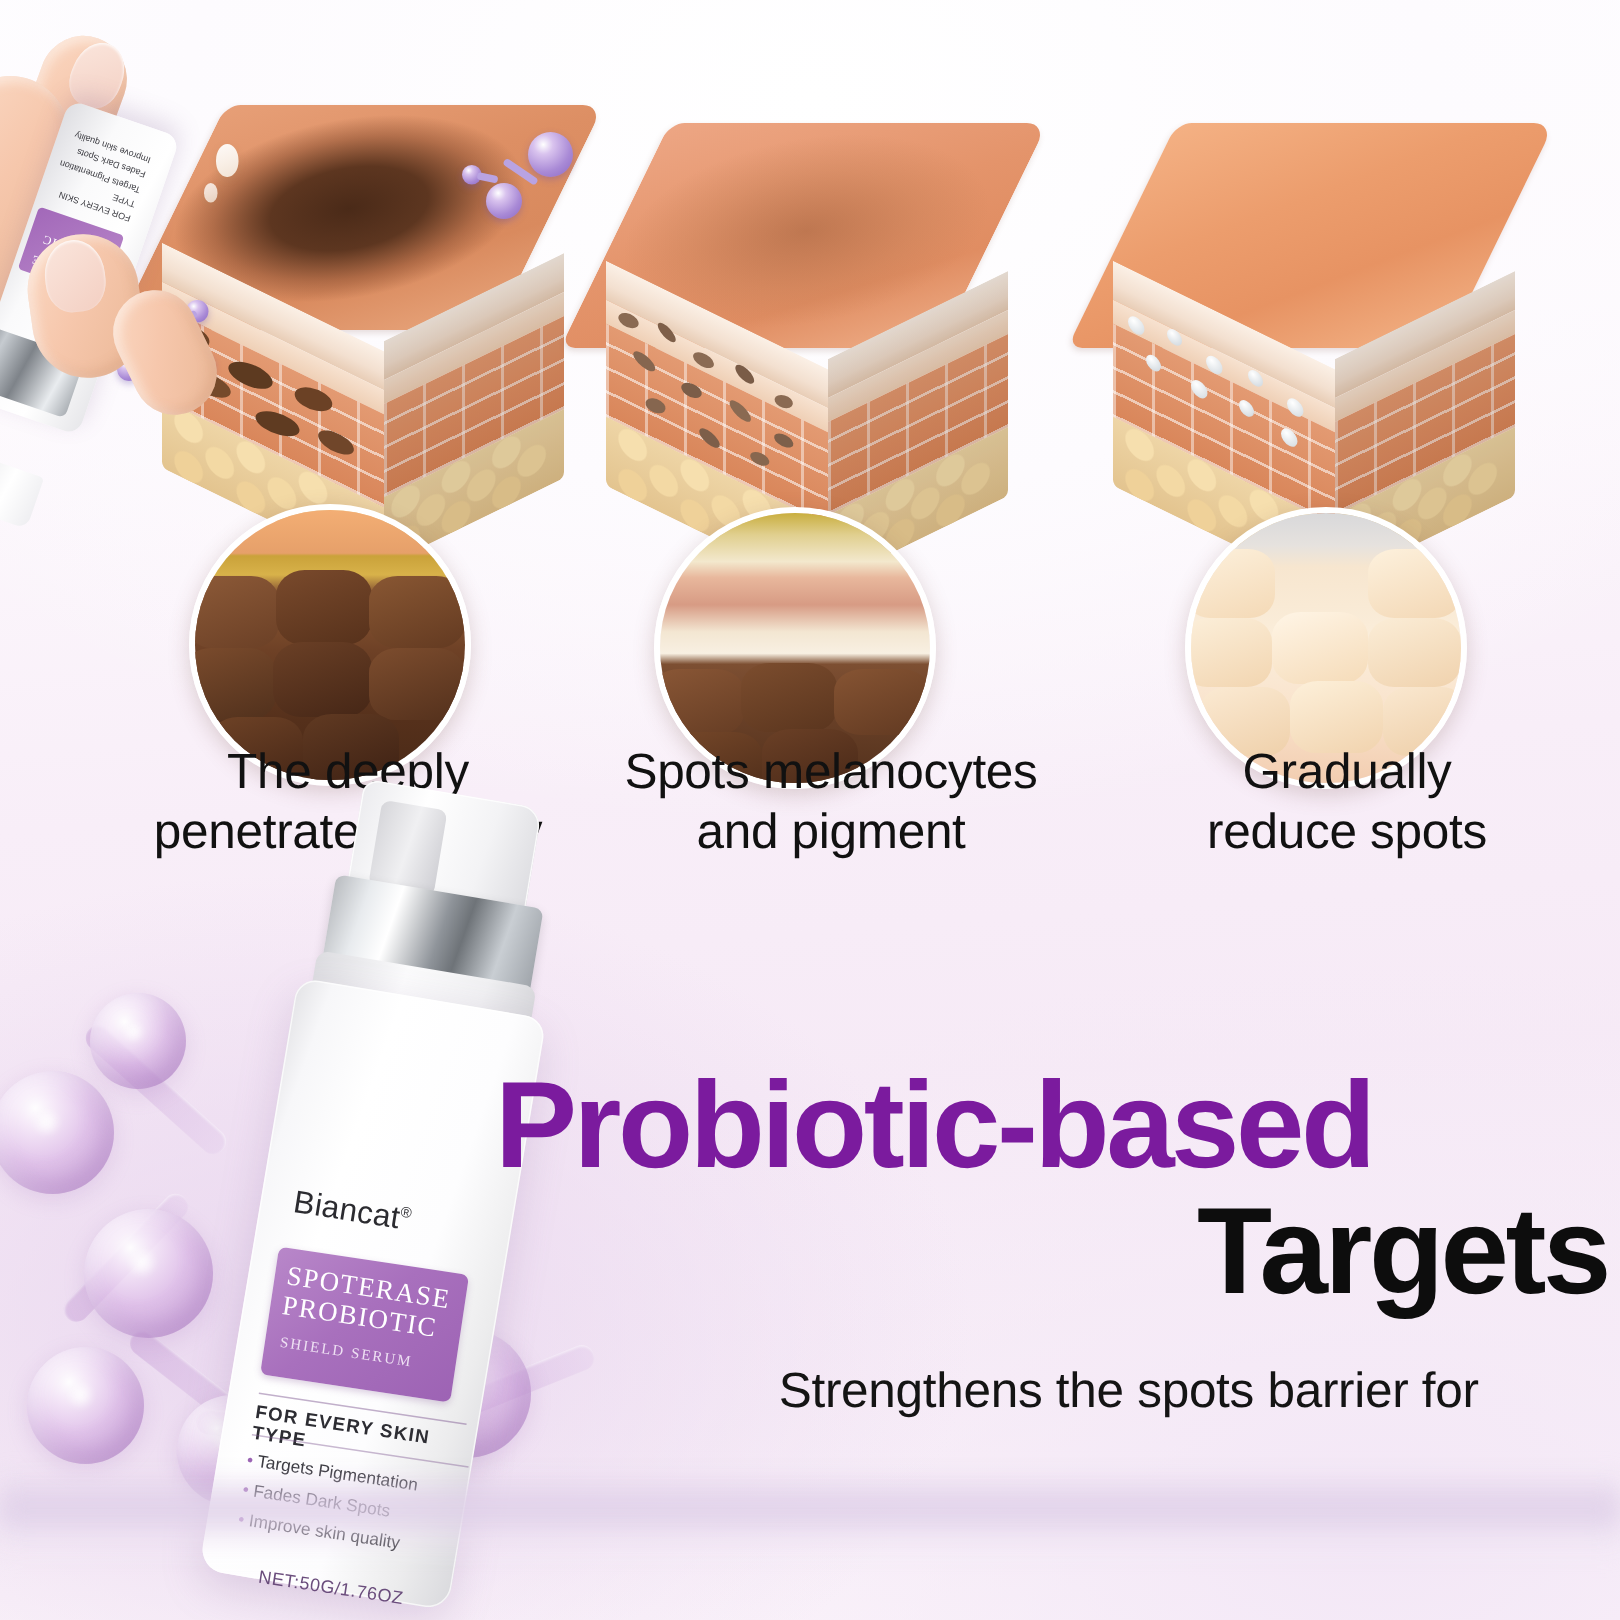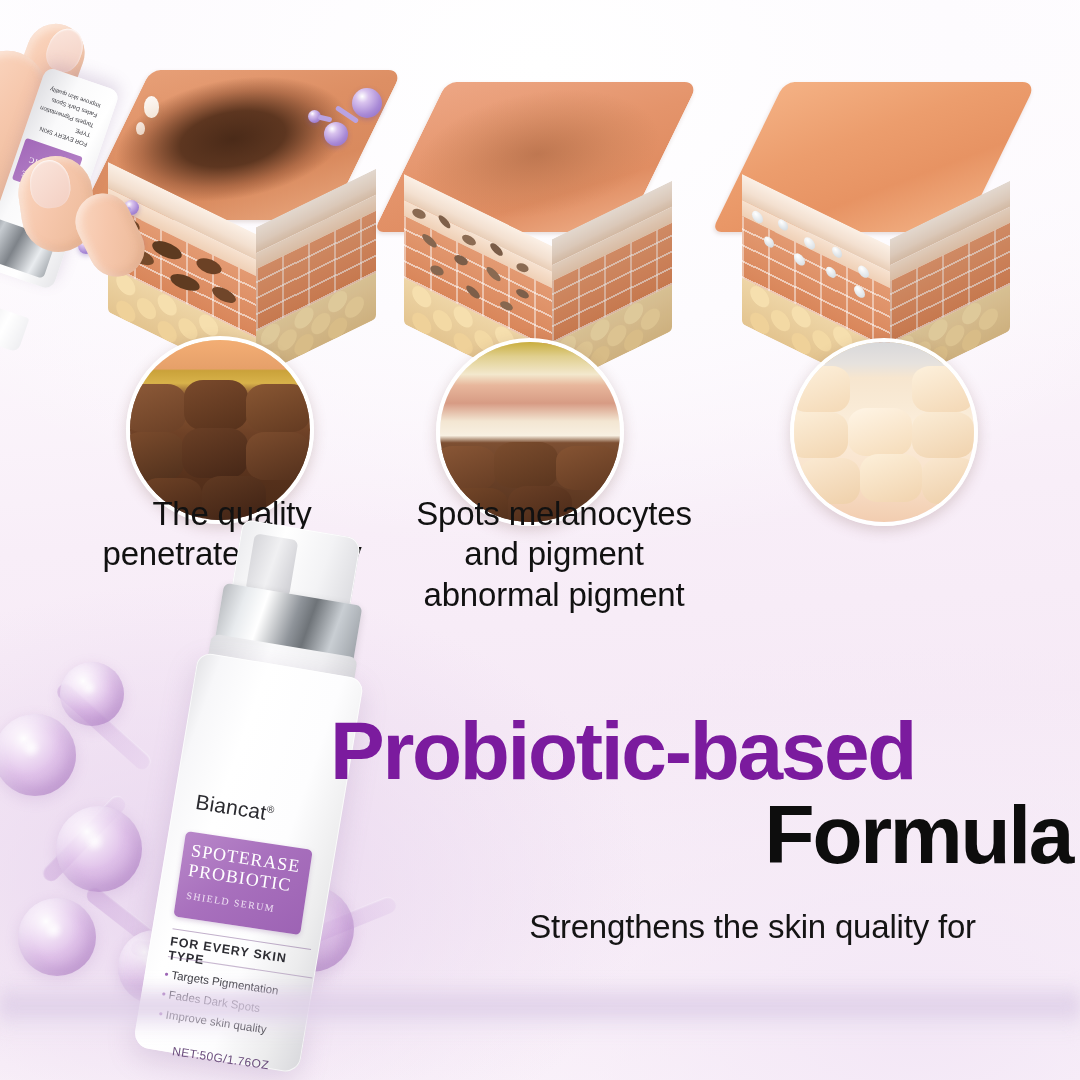--- a/index.html
+++ b/index.html
@@ -346,27 +346,30 @@
       </div>
     </div>
     <div class="finger" style="left:34px;top:130px;width:74px;height:96px;transform:rotate(-8deg);"></div>
     <div class="nail" style="left:44px;top:134px;width:40px;height:48px;transform:rotate(-6deg);"></div>
     <div class="finger" style="left:96px;top:166px;width:56px;height:86px;transform:rotate(-26deg);"></div>
     <div class="drop" style="left:158px;top:70px;width:15px;height:22px;"></div>
     <div class="drop" style="left:150px;top:96px;width:9px;height:13px;opacity:.85;"></div>
   </div>
 
   <div class="caption cap1">
-    <div>The quality</div>
+    <div>The deeply</div>
     <div>penetrates deeply</div>
   </div>
   <div class="caption cap2">
     <div>Spots melanocytes</div>
     <div>and pigment</div>
-    <div>abnormal pigment</div>
+  </div>
+  <div class="caption cap3">
+    <div>Gradually</div>
+    <div>reduce spots</div>
   </div>
 
   <div class="mol">
     <div class="bond" style="left:64px;top:78px;width:120px;transform:rotate(42deg);"></div>
     <div class="bond" style="left:48px;top:190px;width:112px;transform:rotate(-46deg);"></div>
     <div class="bond" style="left:96px;top:278px;width:118px;transform:rotate(38deg);"></div>
     <div class="bond" style="left:150px;top:310px;width:170px;transform:rotate(8deg);"></div>
     <div class="bond" style="left:300px;top:276px;width:120px;transform:rotate(-22deg);"></div>
     <div class="node" style="left:80px;top:22px;width:64px;height:64px;"></div>
     <div class="node" style="left:14px;top:74px;width:82px;height:82px;"></div>
@@ -399,21 +402,21 @@
     <div class="b-bul">
       <div>Targets Pigmentation</div>
       <div>Fades Dark Spots</div>
       <div>Improve skin quality</div>
     </div>
     <div class="b-net">NET:50G/1.76OZ</div>
   </div>
 
   <div class="headline">
     <div class="hl-1">Probiotic-based</div>
-    <div class="hl-2">Formula</div>
+    <div class="hl-2">Targets</div>
   </div>
   <div class="subtitle">
-    <div>Strengthens the skin quality for</div>
+    <div>Strengthens the spots barrier for</div>
   </div>
 
   <div class="surface-band"></div>
   <div class="surface-band2"></div>
 </div>
 
 </body></html>

